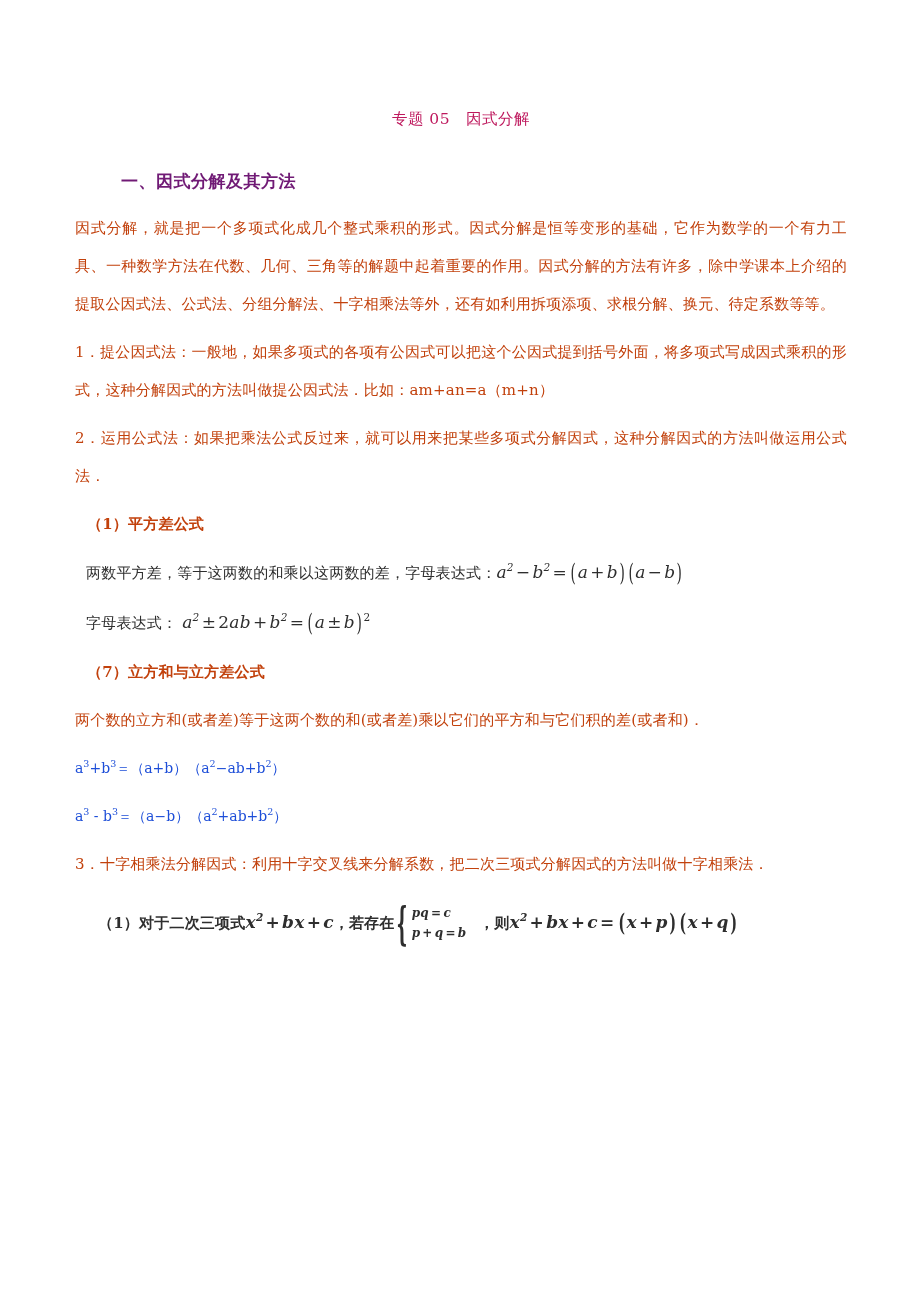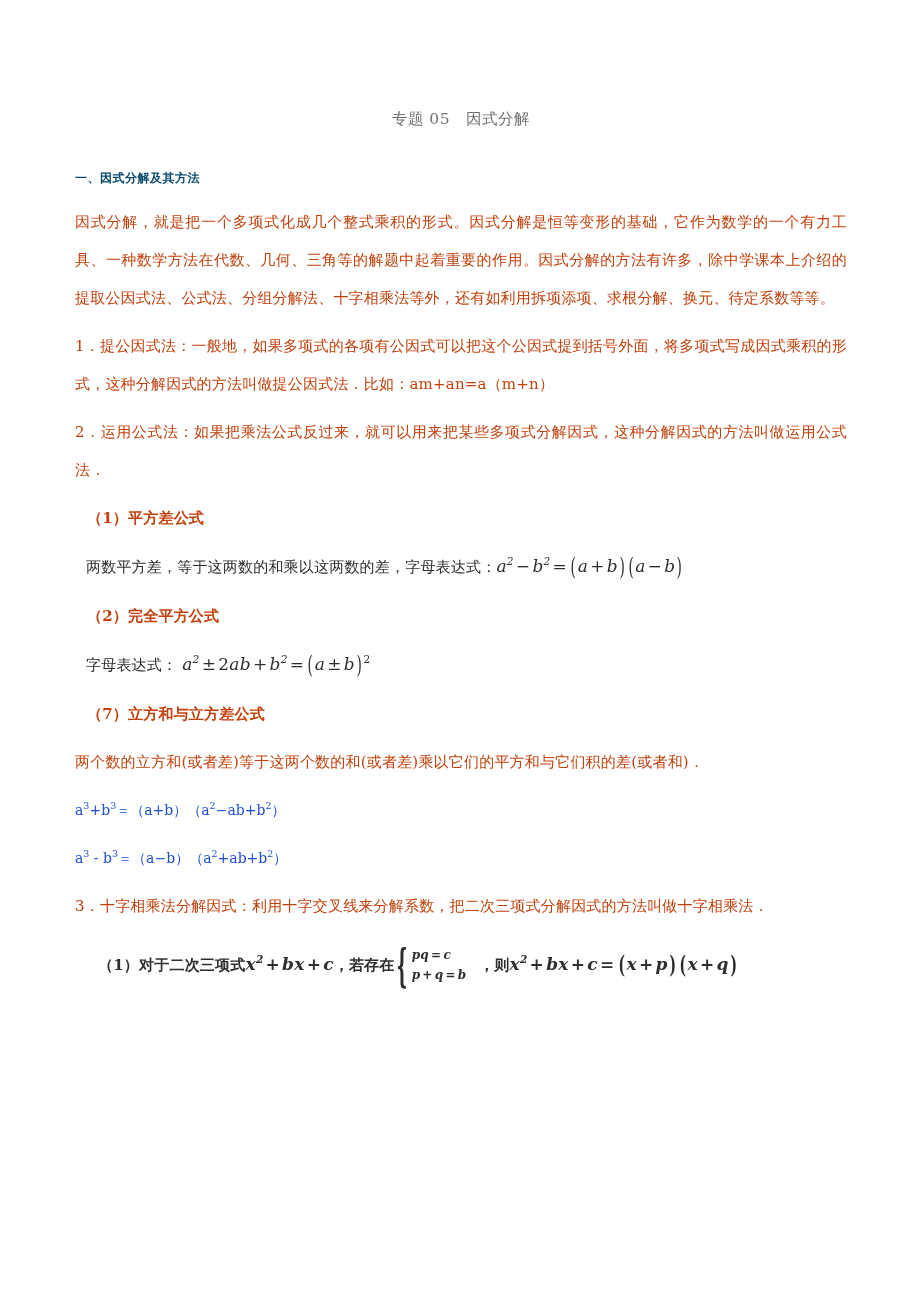--- a/index.html
+++ b/index.html
@@ -27,30 +27,31 @@
     top: 0;
     width: 772px;
   }
 
   .doc-title {
     text-align: center;
     font-size: 15.5px;
     line-height: 1;
     margin-top: 112px;
     letter-spacing: 0.5px;
-    color: #737373;
+    color: #be185d;
   }
   .doc-title .gap { display: inline-block; width: 16px; }
 
   .section-heading {
-    font-size: 12px;
+    font-size: 17px;
     font-weight: bold;
     margin-top: 42px;
     letter-spacing: 0.5px;
-    color: #0c4a6e;
+    color: #701a75;
+    margin-left: 46px;
   }
 
   p.body-text {
     font-size: 15px;
     line-height: 38px;
     margin: 0;
     text-align: justify;
     text-justify: inter-ideograph;
     letter-spacing: 0.2px;
     color: #c2410c;
@@ -152,21 +153,20 @@
     <p class="body-text para-gap">1．提公因式法：一般地，如果多项式的各项有公因式可以把这个公因式提到括号外面，将多项式写成因式乘积的形式，这种分解因式的方法叫做提公因式法．比如：am+an=a（m+n）</p>
 
     <p class="body-text para-gap">2．运用公式法：如果把乘法公式反过来，就可以用来把某些多项式分解因式，这种分解因式的方法叫做运用公式法．</p>
 
     <p class="body-text para-gap pad-left">（1）平方差公式</p>
 
     <p class="math-line para-gap">
       <span>两数平方差，等于这两数的和乘以这两数的差，字母表达式：</span><span class="math"><span>a</span><sup>2</sup><span class="op">−</span><span>b</span><sup>2</sup><span class="op">=</span><span class="paren">(</span><span>a</span><span class="op">+</span><span>b</span><span class="paren">)</span><span class="paren">(</span><span>a</span><span class="op">−</span><span>b</span><span class="paren">)</span></span>
     </p>
 
-    <p class="body-text para-gap pad-left">（2）完全平方公式</p>
 
 
     <p class="math-line para-gap">
       <span>字母表达式：</span>&nbsp;<span class="math"><span>a</span><sup>2</sup><span class="op">±</span><span class="num">2</span><span>ab</span><span class="op">+</span><span>b</span><sup>2</sup><span class="op">=</span><span class="paren">(</span><span>a</span><span class="op">±</span><span>b</span><span class="paren">)</span><sup class="upright">2</sup></span>
     </p>
 
     <p class="body-text para-gap pad-left">（7）立方和与立方差公式</p>
 
     <p class="body-text para-gap">两个数的立方和(或者差)等于这两个数的和(或者差)乘以它们的平方和与它们积的差(或者和)．</p>
 

